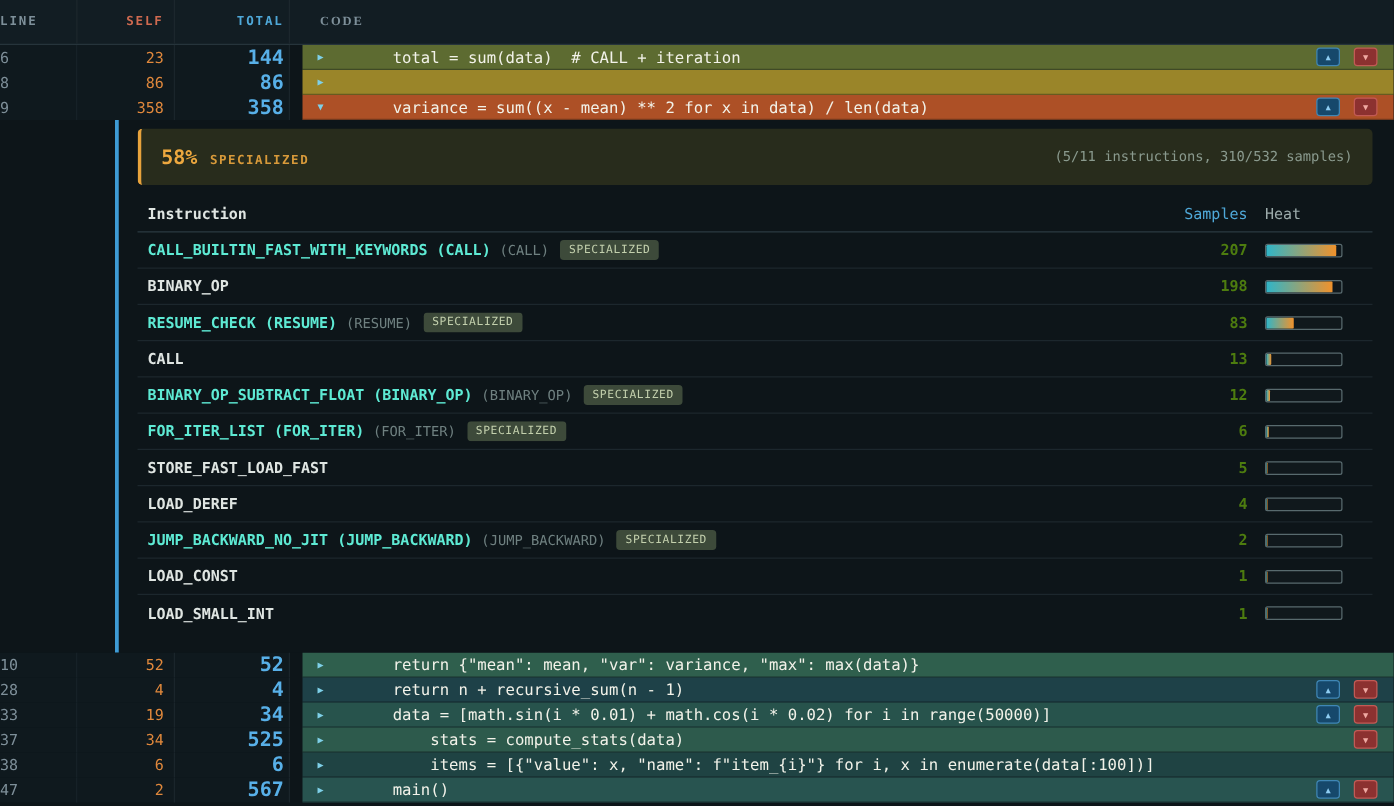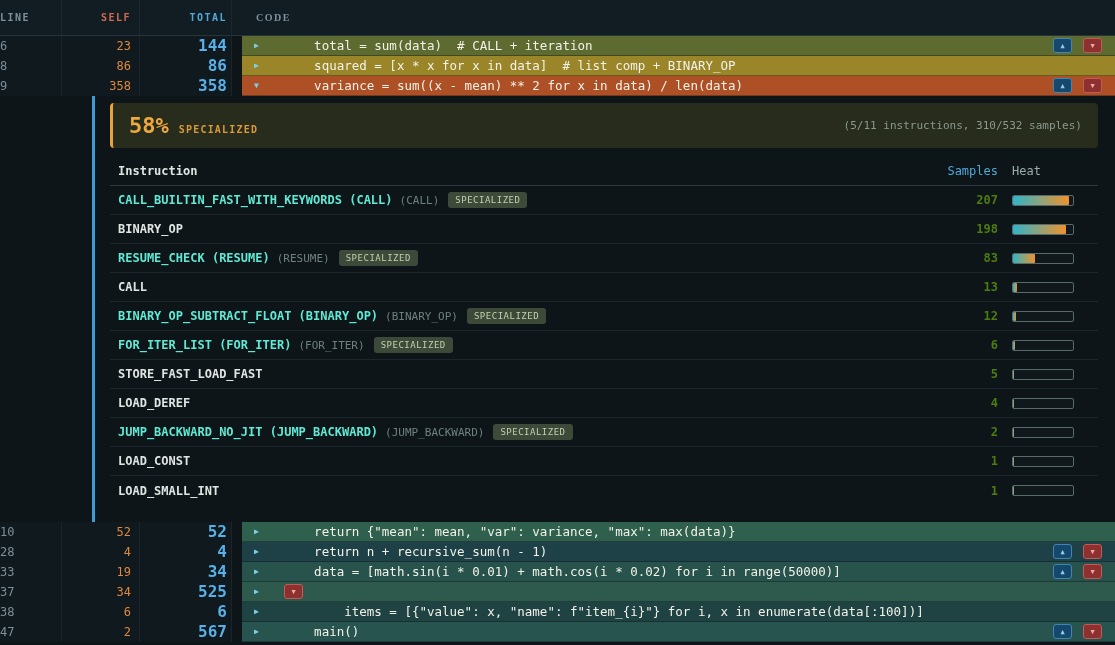--- a/index.html
+++ b/index.html
@@ -34,21 +34,21 @@
          justify-content:center; cursor:pointer; font-family:inherit; padding:0; }
   .btn-up   { background:#16486b; border:1px solid #3f86b5; color:#8ecdf2; }
   .btn-down { background:#8c3130; border:1px solid #c25a55; color:#f0a9a2; }
 
   
   .panel-wrap { position:relative; padding:7px 17px 12px 110px; min-height:426px; background:#0d1519; }
   .panel-line { position:absolute; left:92px; top:0; bottom:0; width:3px; background:#3e9bd5; }
   .callout { display:flex; justify-content:space-between; align-items:center; background:#282c1c;
              border-left:3px solid #e8a33c; border-radius:4px; padding:10px 16px; height:45px; }
   .callout-left { display:flex; align-items:baseline; }
-  .pct { color:#eda83f; font-size:22px; font-weight:bold; }
+  .pct { color:#eda83f; font-size:16px; font-weight:bold; }
   .pct-label { color:#d89a3a; font-size:10px; letter-spacing:1.2px; margin-left:10px; font-weight:bold; }
   .meta { color:#8a9a8e; font-size:11px; }
 
   .tbl-hdr { display:flex; align-items:center; height:30px; margin-top:8px; padding-left:8px;
              border-bottom:1px solid #2b3a41; color:#9cabab; font-size:12px; }
   .tbl-hdr .th-samples { color:#4fa8d8; font-weight:normal; }
 
   .irow { display:flex; align-items:center; height:29px; border-bottom:1px solid #1c272d; padding-left:8px; }
   .irow:last-child { border-bottom:none; }
   .i-name { flex:1; font-size:12px; font-weight:bold; color:#dfe5e2; display:flex; align-items:center; overflow:hidden; white-space:nowrap; }
@@ -77,21 +77,21 @@
       <div class="crow">
         <div class="c-line">6</div>
         <div class="c-self">23</div>
         <div class="c-total">144</div>
         <div class="c-code" style="background: rgb(93, 107, 49);"><span class="expander">▶</span><span class="code-text">    total = sum(data)  # CALL + iteration</span><span class="row-btns"><button class="btn btn-up">▲</button><button class="btn btn-down">▼</button></span></div>
       </div>
       <div class="crow">
         <div class="c-line">8</div>
         <div class="c-self">86</div>
         <div class="c-total">86</div>
-        <div class="c-code" style="background: rgb(154, 133, 41);"><span class="expander">▶</span><span class="code-text">    squared = [x * x for x in data]  # list comp + BINARY_OP</span><span class="row-btns"></span></div>
+        <div class="c-code" style="background: rgb(154, 133, 41);"><span class="expander">▶</span><span class="row-btns"></span></div>
       </div>
       <div class="crow">
         <div class="c-line">9</div>
         <div class="c-self">358</div>
         <div class="c-total">358</div>
         <div class="c-code" style="background: rgb(173, 80, 38);"><span class="expander">▼</span><span class="code-text">    variance = sum((x - mean) ** 2 for x in data) / len(data)</span><span class="row-btns"><button class="btn btn-up">▲</button><button class="btn btn-down">▼</button></span></div>
       </div>
     </div>
 
   <div class="panel-wrap">
@@ -262,21 +262,21 @@
       <div class="crow">
         <div class="c-line">33</div>
         <div class="c-self">19</div>
         <div class="c-total">34</div>
         <div class="c-code" style="background: rgb(39, 83, 76);"><span class="expander">▶</span><span class="code-text">    data = [math.sin(i * 0.01) + math.cos(i * 0.02) for i in range(50000)]</span><span class="row-btns"><button class="btn btn-up">▲</button><button class="btn btn-down">▼</button></span></div>
       </div>
       <div class="crow">
         <div class="c-line">37</div>
         <div class="c-self">34</div>
         <div class="c-total">525</div>
-        <div class="c-code" style="background: rgb(45, 90, 76);"><span class="expander">▶</span><span class="row-btns"><button class="btn btn-down">▼</button></span></div>
+        <div class="c-code" style="background: rgb(45, 90, 76);"><span class="expander">▶</span><span class="code-text">        stats = compute_stats(data)</span><span class="row-btns"><button class="btn btn-down">▼</button></span></div>
       </div>
       <div class="crow">
         <div class="c-line">38</div>
         <div class="c-self">6</div>
         <div class="c-total">6</div>
         <div class="c-code" style="background: rgb(31, 67, 67);"><span class="expander">▶</span><span class="code-text">        items = [{"value": x, "name": f"item_{i}"} for i, x in enumerate(data[:100])]</span><span class="row-btns"></span></div>
       </div>
       <div class="crow">
         <div class="c-line">47</div>
         <div class="c-self">2</div>

